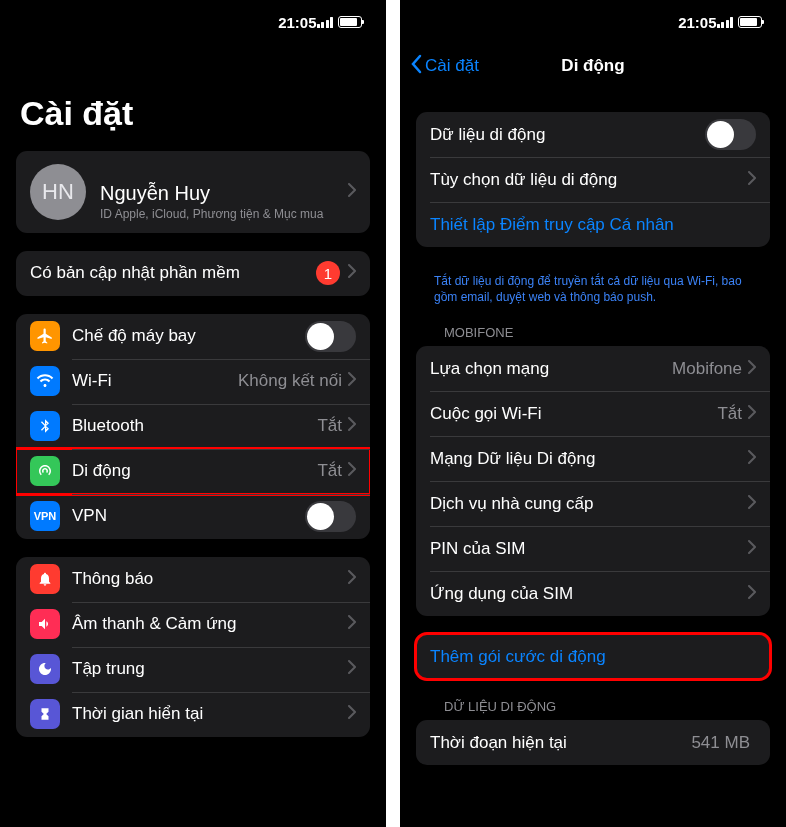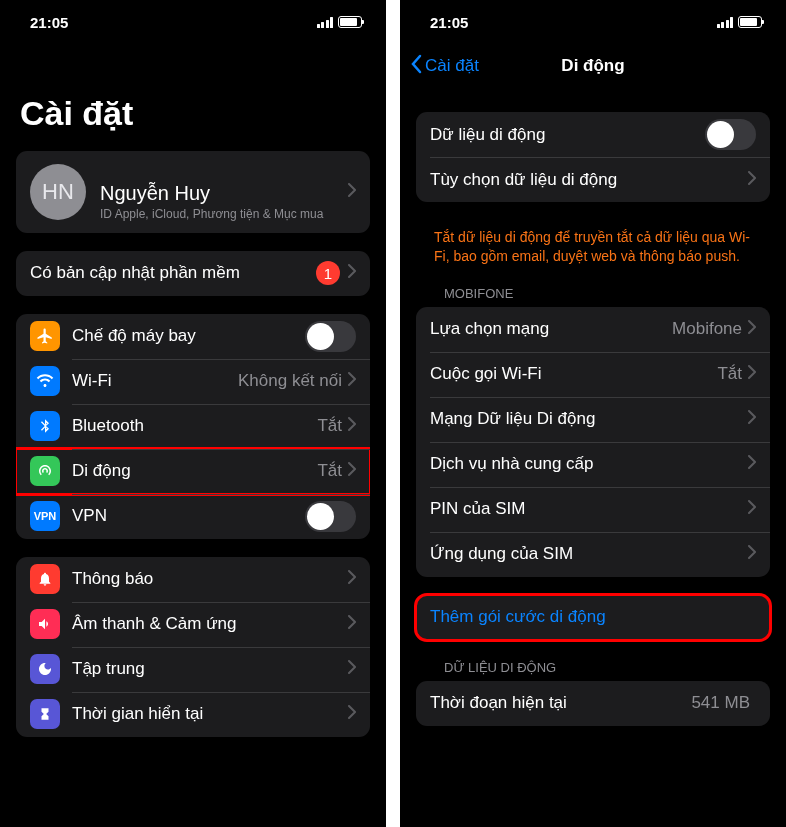--- a/index.html
+++ b/index.html
@@ -14,21 +14,21 @@
   width: 386px;
   height: 827px;
   background: #000;
   color: #fff;
   overflow: hidden;
   position: relative;
 }
 .status-bar {
   height: 44px;
   display: flex;
-  justify-content: space-between;
+  justify-content: flex-end;
   align-items: center;
   padding: 0 24px 0 30px;
   font-size: 15px;
   font-weight: 600;
 }
 .status-right { display: flex; align-items: center; gap: 5px; }
 .signal-bars { display: flex; align-items: flex-end; gap: 1.5px; height: 11px; }
 .signal-bars span { width: 3px; background: #fff; border-radius: 0.5px; }
 .signal-bars span:nth-child(1){height:4px}
 .signal-bars span:nth-child(2){height:6px}
@@ -115,21 +115,21 @@
   background:#ff3b30; color:#fff; min-width:24px; height:24px;
   border-radius:12px; display:flex; align-items:center; justify-content:center;
   font-size:15px; margin-right:8px; padding:0 6px;
 }
 
 .section-label {
   font-size: 13px; color:#8e8e93; text-transform:uppercase;
   padding: 2px 28px 6px 28px;
 }
 .section-footer {
-  font-size: 14px; color:#f97316;
+  font-size: 12px; color:#3b82f6;
   padding: 8px 18px 18px 18px;
   line-height:1.35;
 }
 
 .hl { outline: 3px solid #ff0000; outline-offset:-1px; }
 
 .chev svg { width:8px; height:14px; }
 .back-chev svg { width:12px; height:20px; }
 </style>
 </head>
@@ -316,20 +316,23 @@
         <div class="switch off">
             <div class="knob"></div>
           </div>
       </div>
       <div class="row">
         <span class="label">Tùy chọn dữ liệu di động</span>
         <span class="chev"><svg viewBox="0 0 8 14">
               <path d="M1 1l6 6-6 6" stroke="currentColor" stroke-width="2" fill="none" stroke-linecap="round"></path>
             </svg></span>
       </div>
+      <div class="row">
+        <span class="label link-blue">Thiết lập Điểm truy cập Cá nhân</span>
+      </div>
     </div>
 
     <div class="section-footer">Tắt dữ liệu di động để truyền tắt cả dữ liệu qua Wi-Fi, bao gồm email, duyệt web và thông báo push.</div>
 
     <div class="section-label">MOBIFONE</div>
     <div class="group">
       <div class="row">
         <span class="label">Lựa chọn mạng</span>
         <span class="value">Mobifone</span>
         <span class="chev"><svg viewBox="0 0 8 14">

